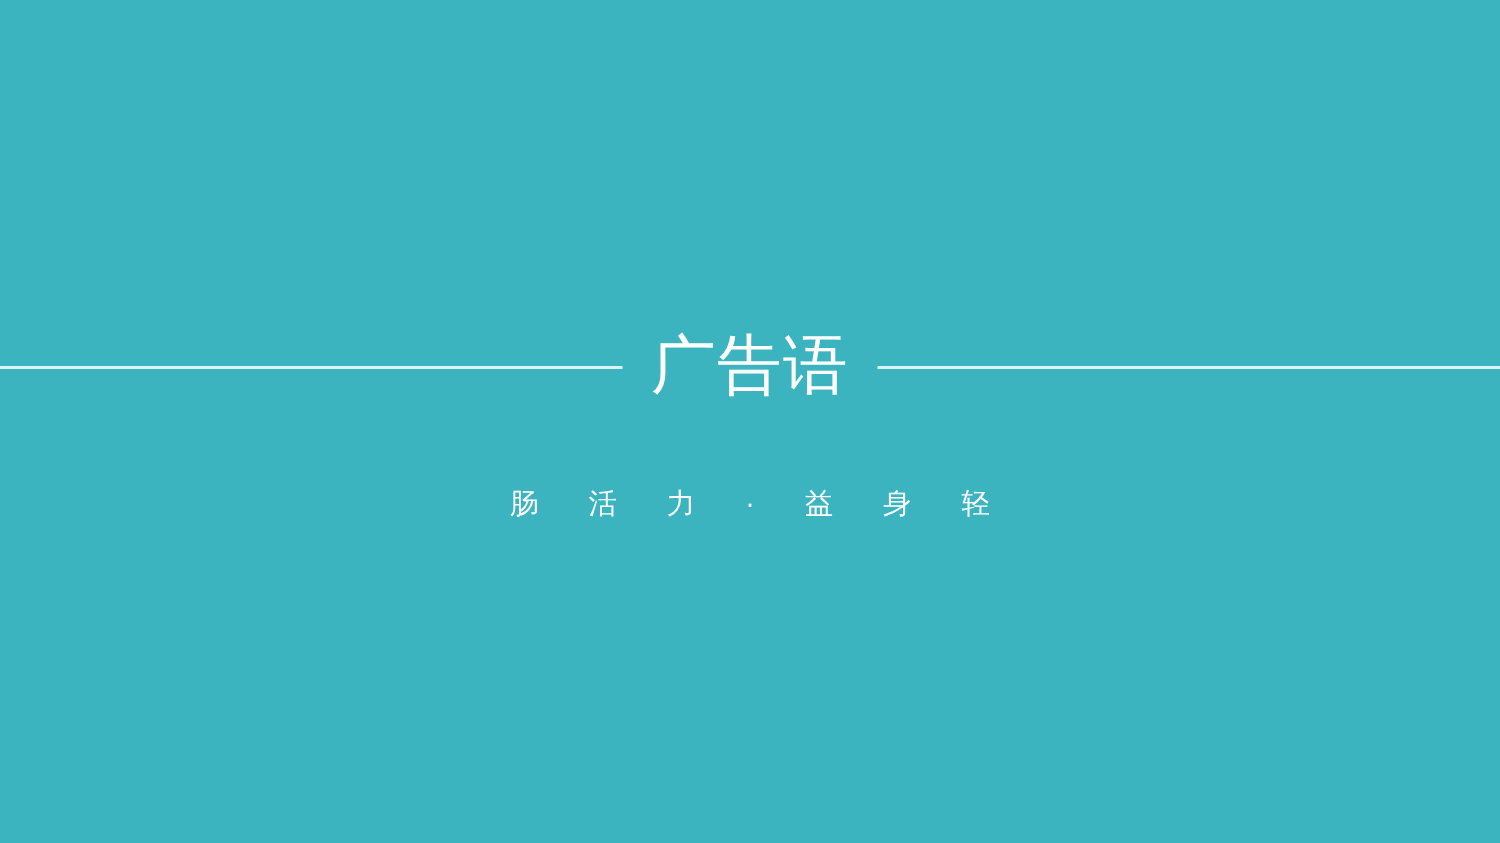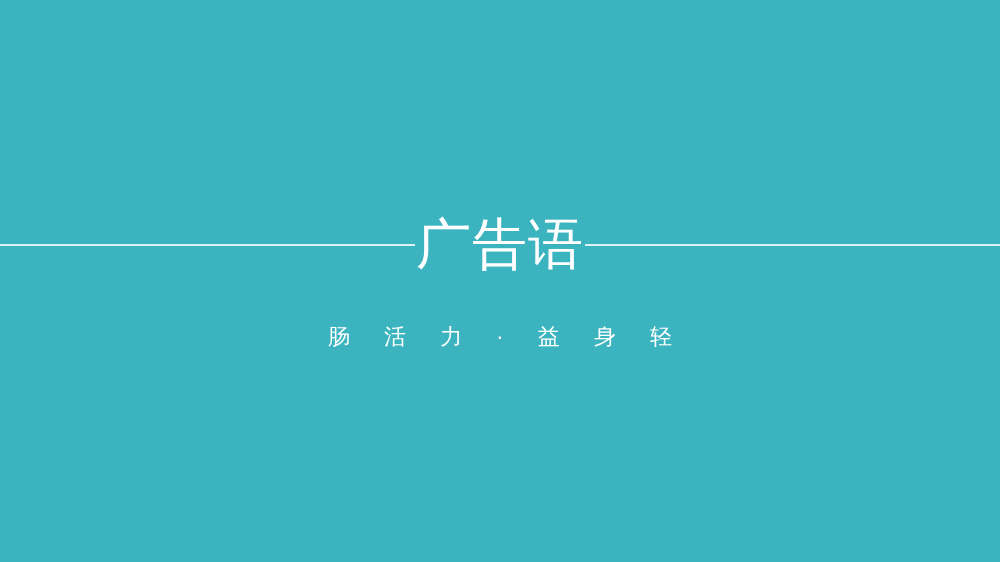--- a/index.html
+++ b/index.html
@@ -47,41 +47,41 @@
     left: 0;
     top: 216px;
     width: 1000px;
     text-align: center;
     line-height: 1;
   }
 
   .title-text {
     display: inline-block;
     color: #ffffff;
-    font-size: 55px;
+    font-size: 43px;
     font-weight: 300;
     letter-spacing: 1px;
     line-height: 56px;
     white-space: nowrap;
   }
 
   
   .subtitle-block {
     position: absolute;
     left: 0;
     top: 322px;
     width: 1000px;
     text-align: center;
     line-height: 1;
   }
 
   .subtitle-text {
     display: inline-block;
     color: #ffffff;
-    font-size: 22px;
+    font-size: 19px;
     font-weight: 300;
     letter-spacing: 14px;
     
     text-indent: 14px;
     line-height: 30px;
     white-space: nowrap;
   }
 </style>
 </head>
 <body>

